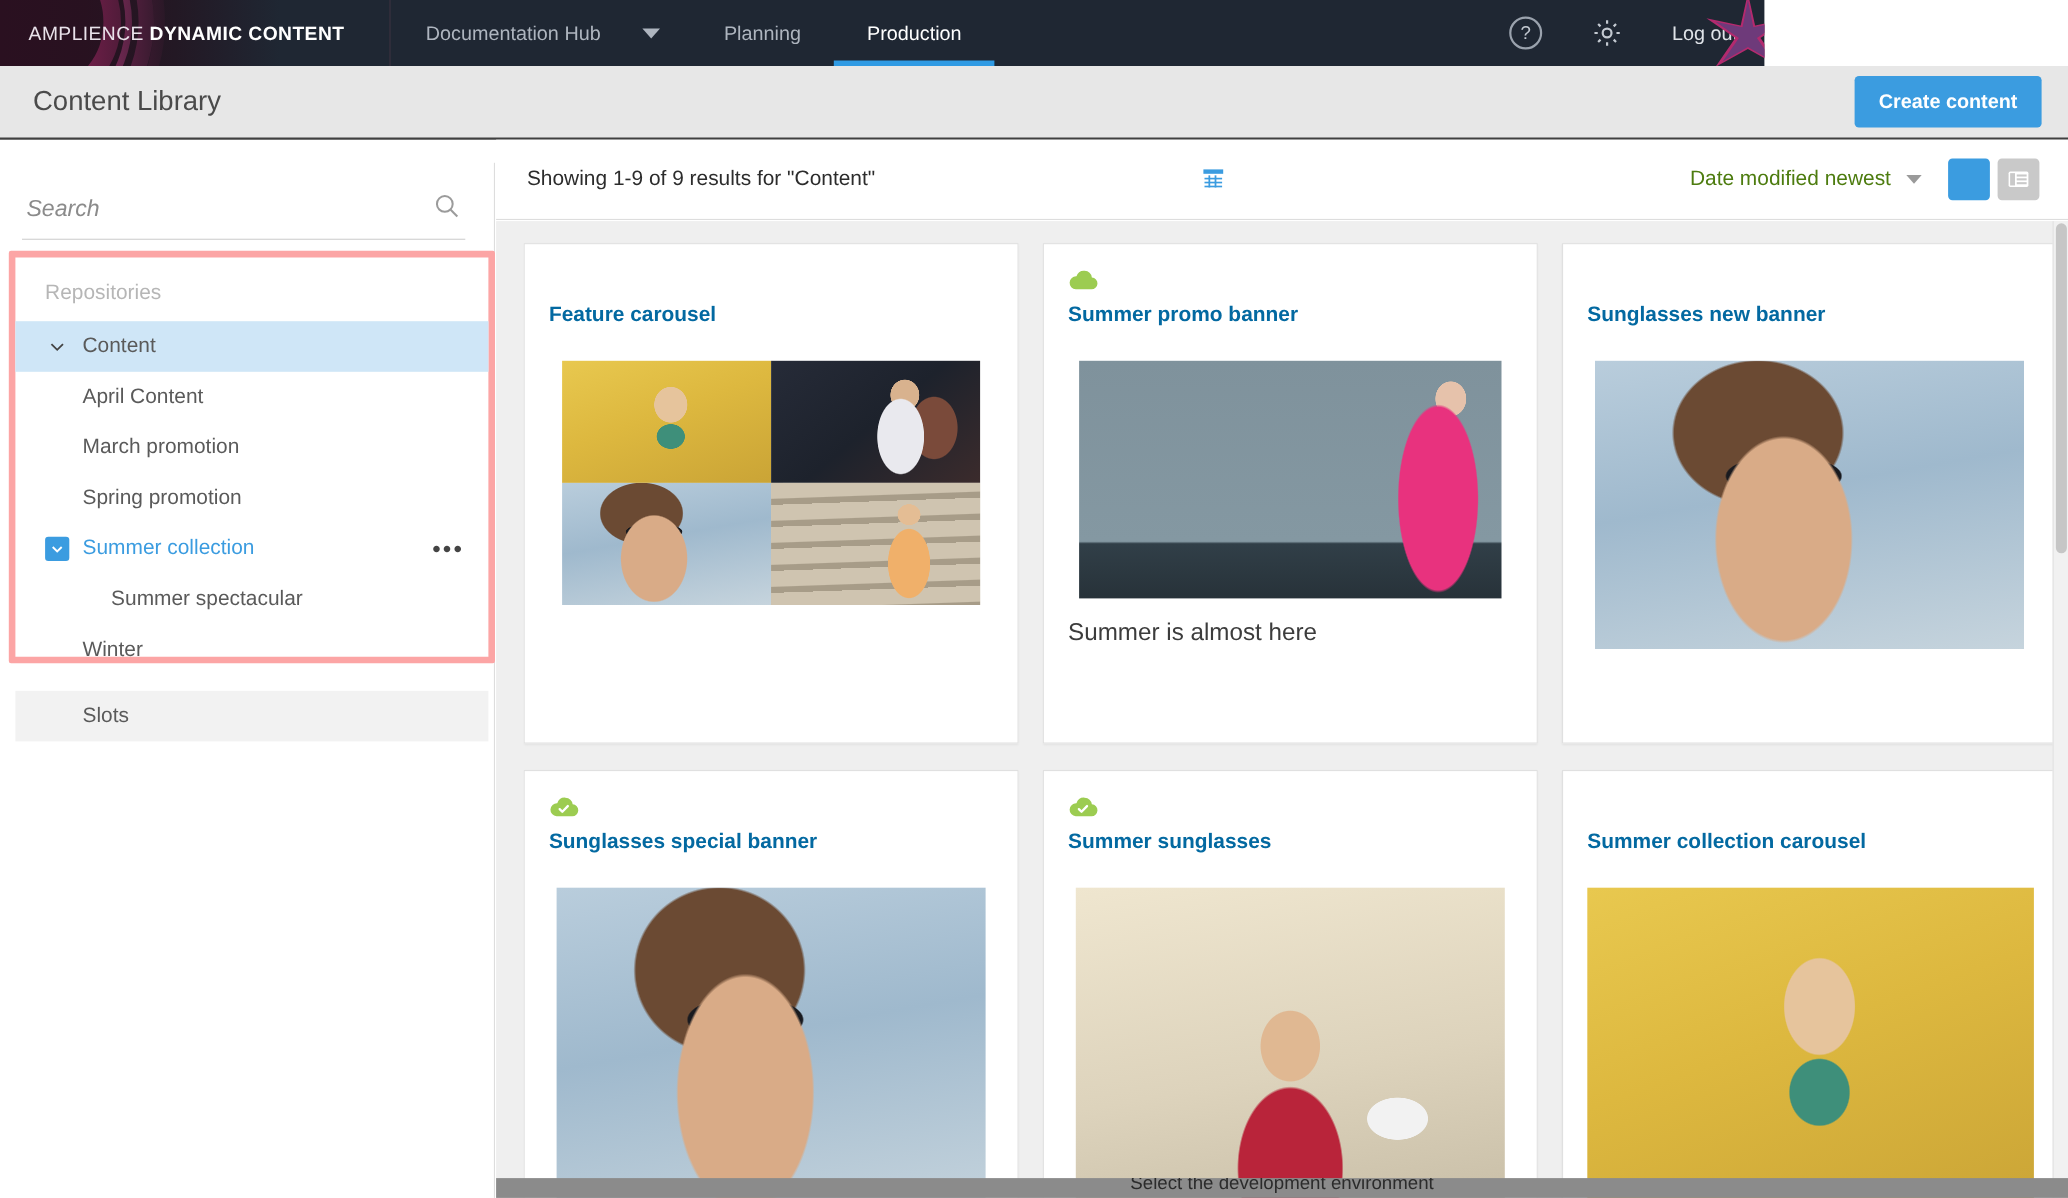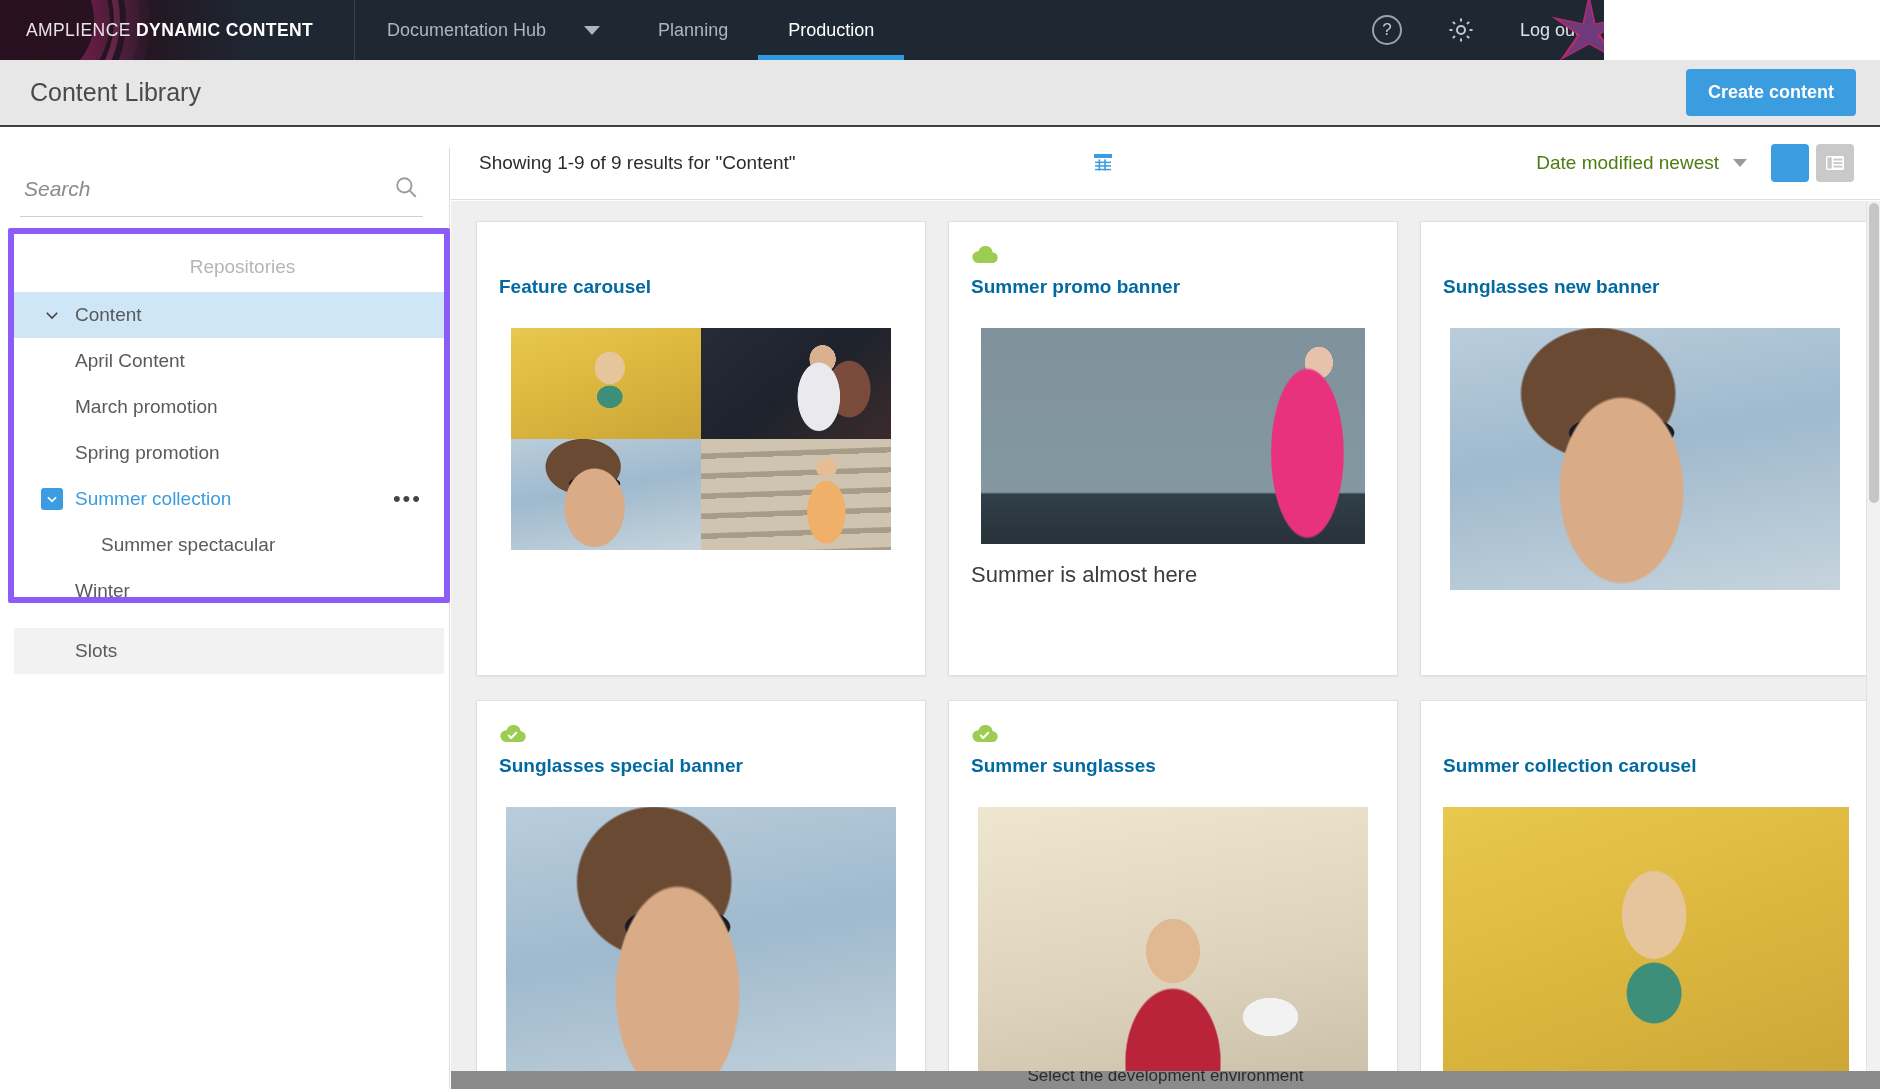--- a/index.html
+++ b/index.html
@@ -97,21 +97,21 @@
   .searchrow input {
     flex:1; border:none; outline:none; background:transparent;
     font-size:21px; font-style:italic; color:#8b8b8b;
     font-family:"Liberation Sans", sans-serif;
   }
   .searchrow input::placeholder { color:#8b8b8b; font-style:italic; }
   .search-icon { color:#9b9b9b; }
 
   .tree-frame {
     position:absolute; left:8px; top:80px; width:442px; height:375px;
-    border:6px solid #8b5cf6; border-radius:2px; background:#fff;text-align:center;
+    border:6px solid #fca5a5; border-radius:2px; background:#fff;
   }
   .tree { padding:10px 0 0 0; }
   .tree .repositories {
     font-size:19px; color:#b6b6b6; padding:12px 0 14px 27px;
   }
   .tree-row {
     display:flex; align-items:center; height:46px; position:relative;
     padding-left:27px; font-size:19px; color:#5a5a5a; cursor:pointer;
   }
   .tree-row.selected { background:#cfe6f7; }

